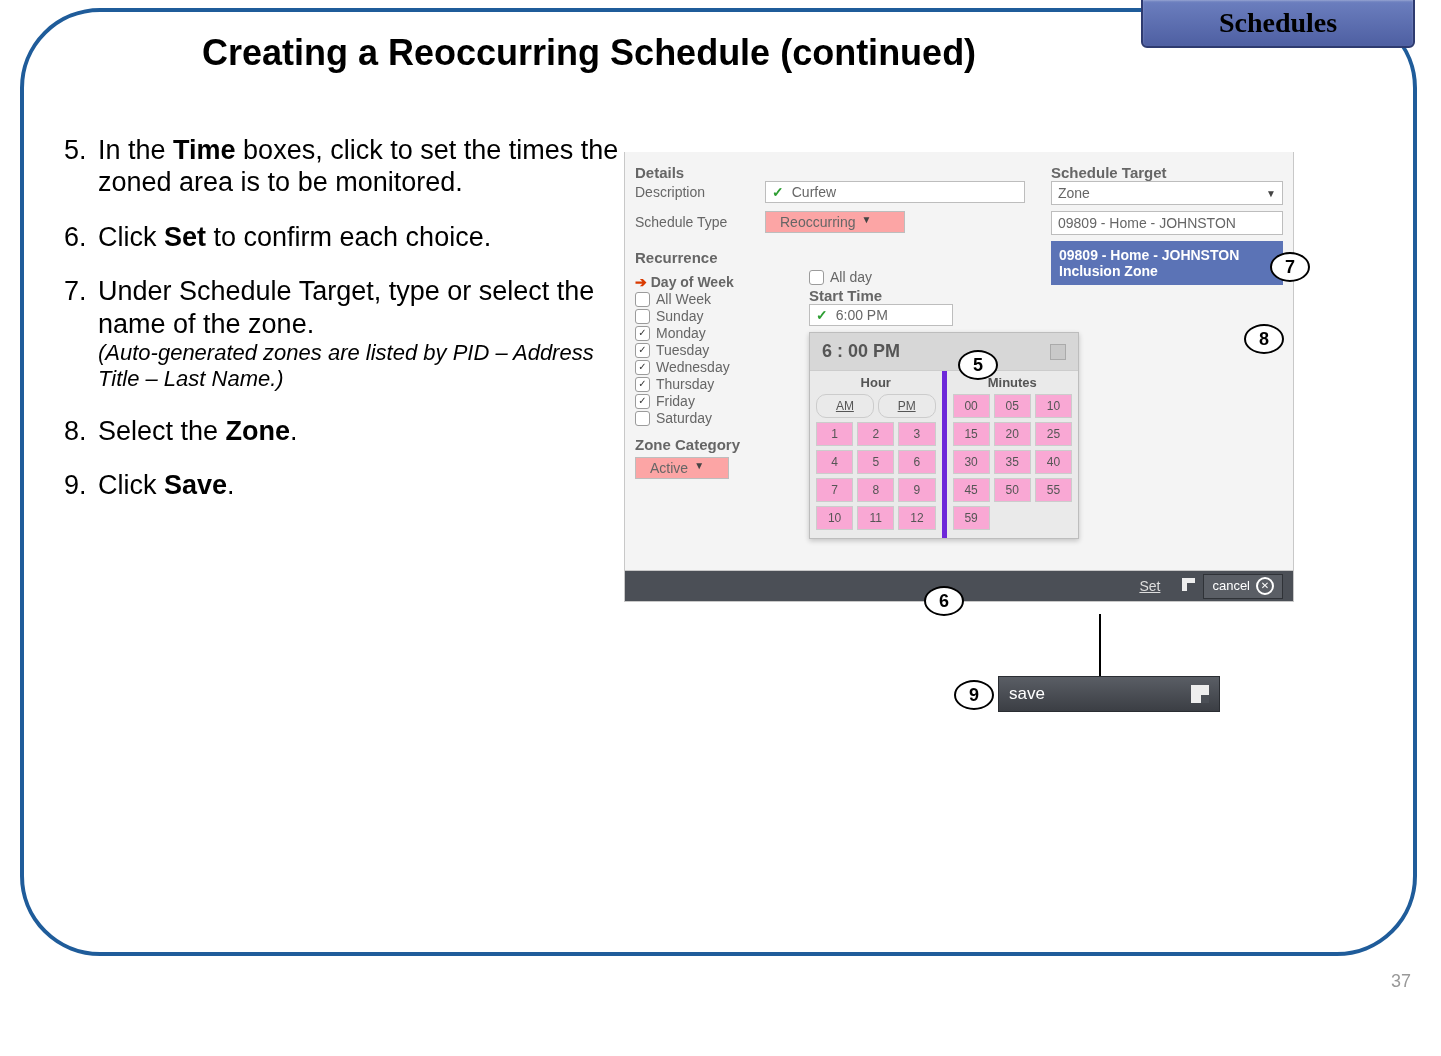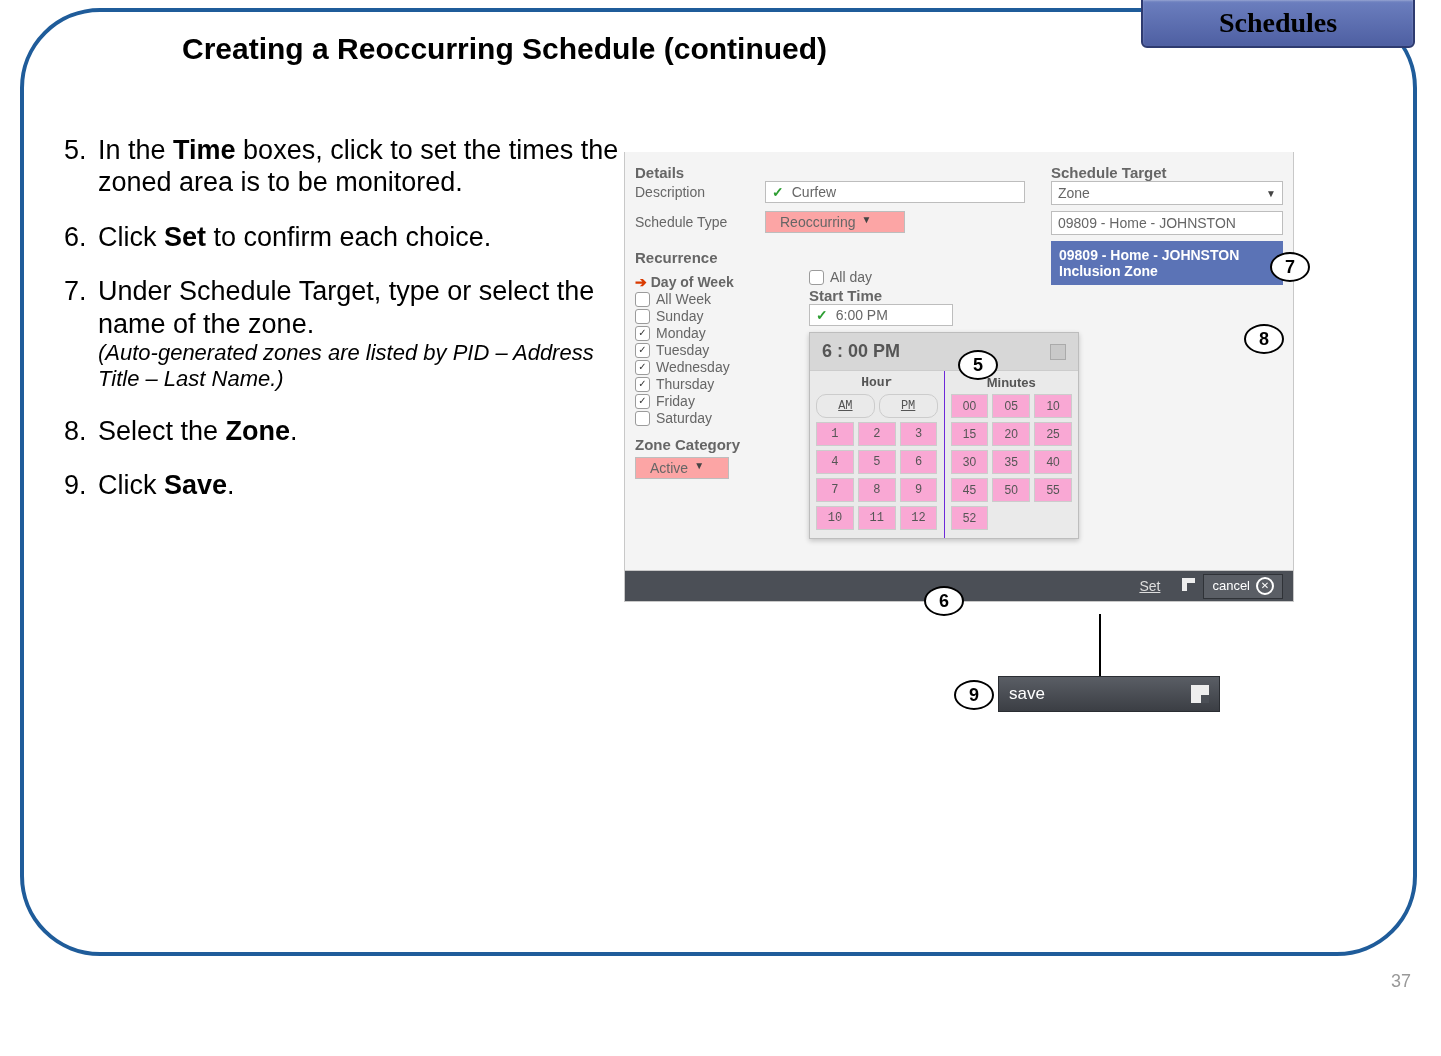--- a/index.html
+++ b/index.html
@@ -35,22 +35,22 @@
     border-radius:0 0 6px 6px;
     box-shadow: inset 0 1px 2px rgba(255,255,255,.3);
     display:flex; align-items:center; justify-content:center;
   }
   .schedules-tab span {
     font-family: Georgia, 'Times New Roman', serif;
     font-weight:bold; font-size:28px; color:#000;
   }
   .title {
     position:absolute;
-    top:32px; left:182px;
-    font-size:30px; font-weight:bold;
+    top:32px; left:202px;
+    font-size:36px; font-weight:bold;
   }
   
   .instructions {
     position:absolute;
     left:54px; top:134px;
     width:570px;
     font-size:27px;
     line-height:1.2;
   }
   .instructions ol { margin:0; padding-left:40px; }
@@ -108,21 +108,21 @@
     box-shadow:0 2px 5px rgba(0,0,0,.2);
   }
   .time-display {
     background:var(--time-bg); padding:8px 12px;
     font-weight:bold; font-size:18px; color:#555;
     display:flex; justify-content:space-between; align-items:center;
   }
   .time-display .right-box { width:14px; height:14px; background:#c9c9c9; border:1px solid #aaa; }
   .picker-cols { display:flex; border-top:1px solid #ccc; }
   .picker-col { flex:1; padding:4px 6px 8px 6px; }
-  .picker-col.hour { border-right:1px solid #6d28d9;font-family:Liberation Mono, monospace; }
+  .picker-col.hour { border-right:5px solid #6d28d9; }
   .picker-head { text-align:center; font-weight:bold; font-size:13px; color:#555; margin-bottom:4px; }
   .grid { display:grid; gap:4px; }
   .grid.h { grid-template-columns:repeat(3, 1fr); }
   .grid.m { grid-template-columns:repeat(3, 1fr); }
   .cell {
     background:#f9a8d4; border:1px solid #ccc; color:#555; font-size:12px;
     text-align:center; padding:4px 0;
   }
   .cell.ampm { text-decoration:underline; background:#eaeaea;border-radius:10px; }
   .set-bar {
@@ -317,21 +317,21 @@
                   <div class="cell">10</div>
                   <div class="cell">15</div>
                   <div class="cell">20</div>
                   <div class="cell">25</div>
                   <div class="cell">30</div>
                   <div class="cell">35</div>
                   <div class="cell">40</div>
                   <div class="cell">45</div>
                   <div class="cell">50</div>
                   <div class="cell">55</div>
-                  <div class="cell">52</div>
+                  <div class="cell">59</div>
                 </div>
             </div>
           </div>
         </div>
       </div>
 
       <div class="target-col">
         <div class="section-label">Schedule Target</div>
         <div class="target-input">
           <span>Zone</span>

